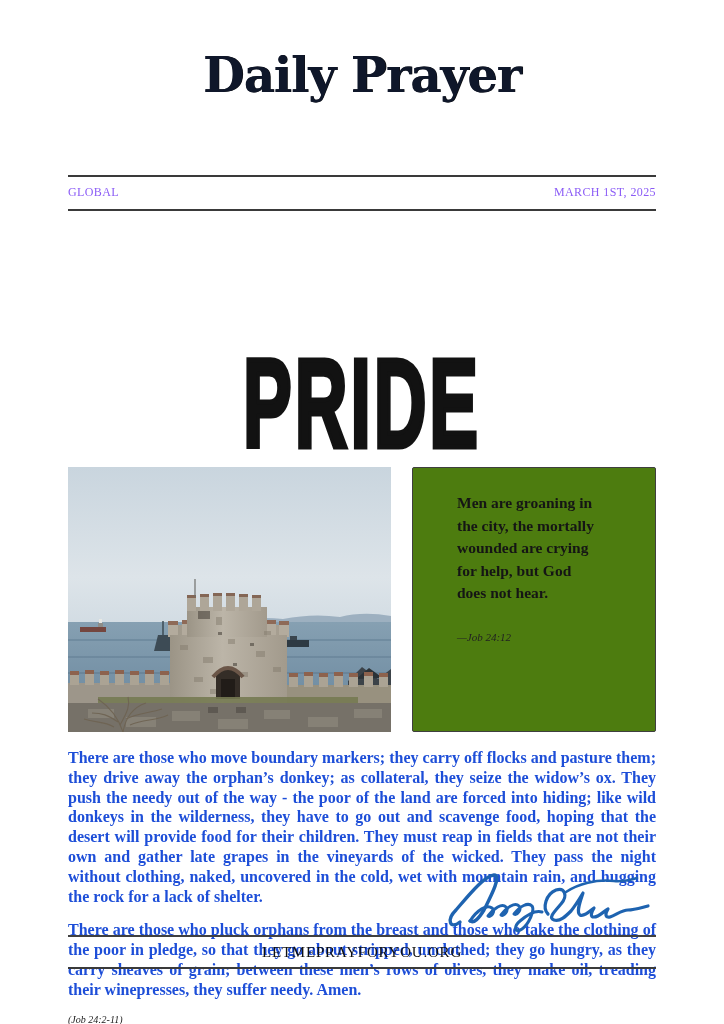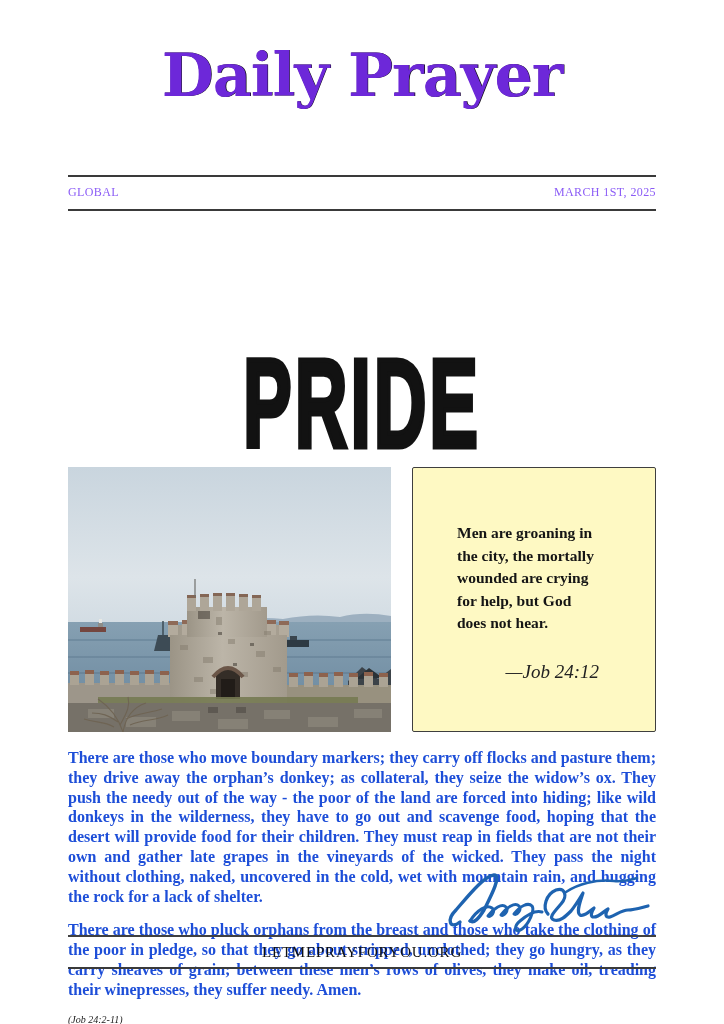--- a/index.html
+++ b/index.html
@@ -7,22 +7,22 @@
   .page {
     width:724px; height:1024px; margin:0 auto; background:#ffffff;
     position:relative; font-family:"Liberation Serif", serif; color:#1c1c1c;
     overflow:hidden;
   }
   .content { margin:0 68px; }
 
   
   .masthead-title {
     text-align:center; font-family:"DejaVu Serif", serif; font-weight:bold;
-    font-size:60px; line-height:62px; padding:44px 0 33px; letter-spacing:-1px;
-    color:#6d28d9; text-shadow:0.6px 0 0 #0d0d0d;
+    font-size:48px; line-height:62px; padding:44px 0 33px; letter-spacing:-1px;
+    color:#0f172a; text-shadow:0.6px 0 0 #0d0d0d;
   }
   .dateline {
     display:flex; justify-content:space-between; align-items:center;
     border-top:2px solid #3a3a3a; border-bottom:2px solid #3a3a3a;
     padding:8px 0 9px; font-size:12px; letter-spacing:0.4px; color:#8b5cf6;margin-top:36px;
   }
 
   
   .headline-wrap {
     height:256px; display:flex; align-items:flex-end; justify-content:center;
@@ -32,26 +32,26 @@
     font-weight:bold; font-size:126px; line-height:1; color:#121212;
     -webkit-text-stroke:5px #121212; letter-spacing:5px;
     transform:scaleX(0.58); transform-origin:center; margin-top:-10px;
     white-space:nowrap;
   }
 
   
   .media-row { display:flex; gap:21px; height:265px; }
   .photo-frame { width:323px; height:265px; flex:none; overflow:hidden; }
   .quote-card {
-    flex:1; background:#fef9c3; border:1.5px solid #3f3f3f; border-radius:2px;
-    padding:54px 56px 0 44px;
+    flex:1; background:#4d7c0f; border:1.5px solid #3f3f3f; border-radius:2px;
+    padding:24px 56px 0 44px;
     font-family:Liberation Serif, serif;
   }
   .quote-text { font-weight:bold; font-size:15.5px; line-height:22.5px; color:#151515; }
-  .quote-attribution { font-style:italic; font-size:19px; margin-top:26px; color:#222;text-align:right; }
+  .quote-attribution { font-style:italic; font-size:11px; margin-top:26px; color:#222; }
 
   
   .article { margin-top:16px; }
   .article p {
     font-size:16px; line-height:19.8px; text-align:justify; color:#1d4ed8;
     margin-bottom:14px;
     font-weight:bold;
   }
   .citation { font-style:italic; font-size:10px; margin-top:11px; color:#1b1b1b; }
 

